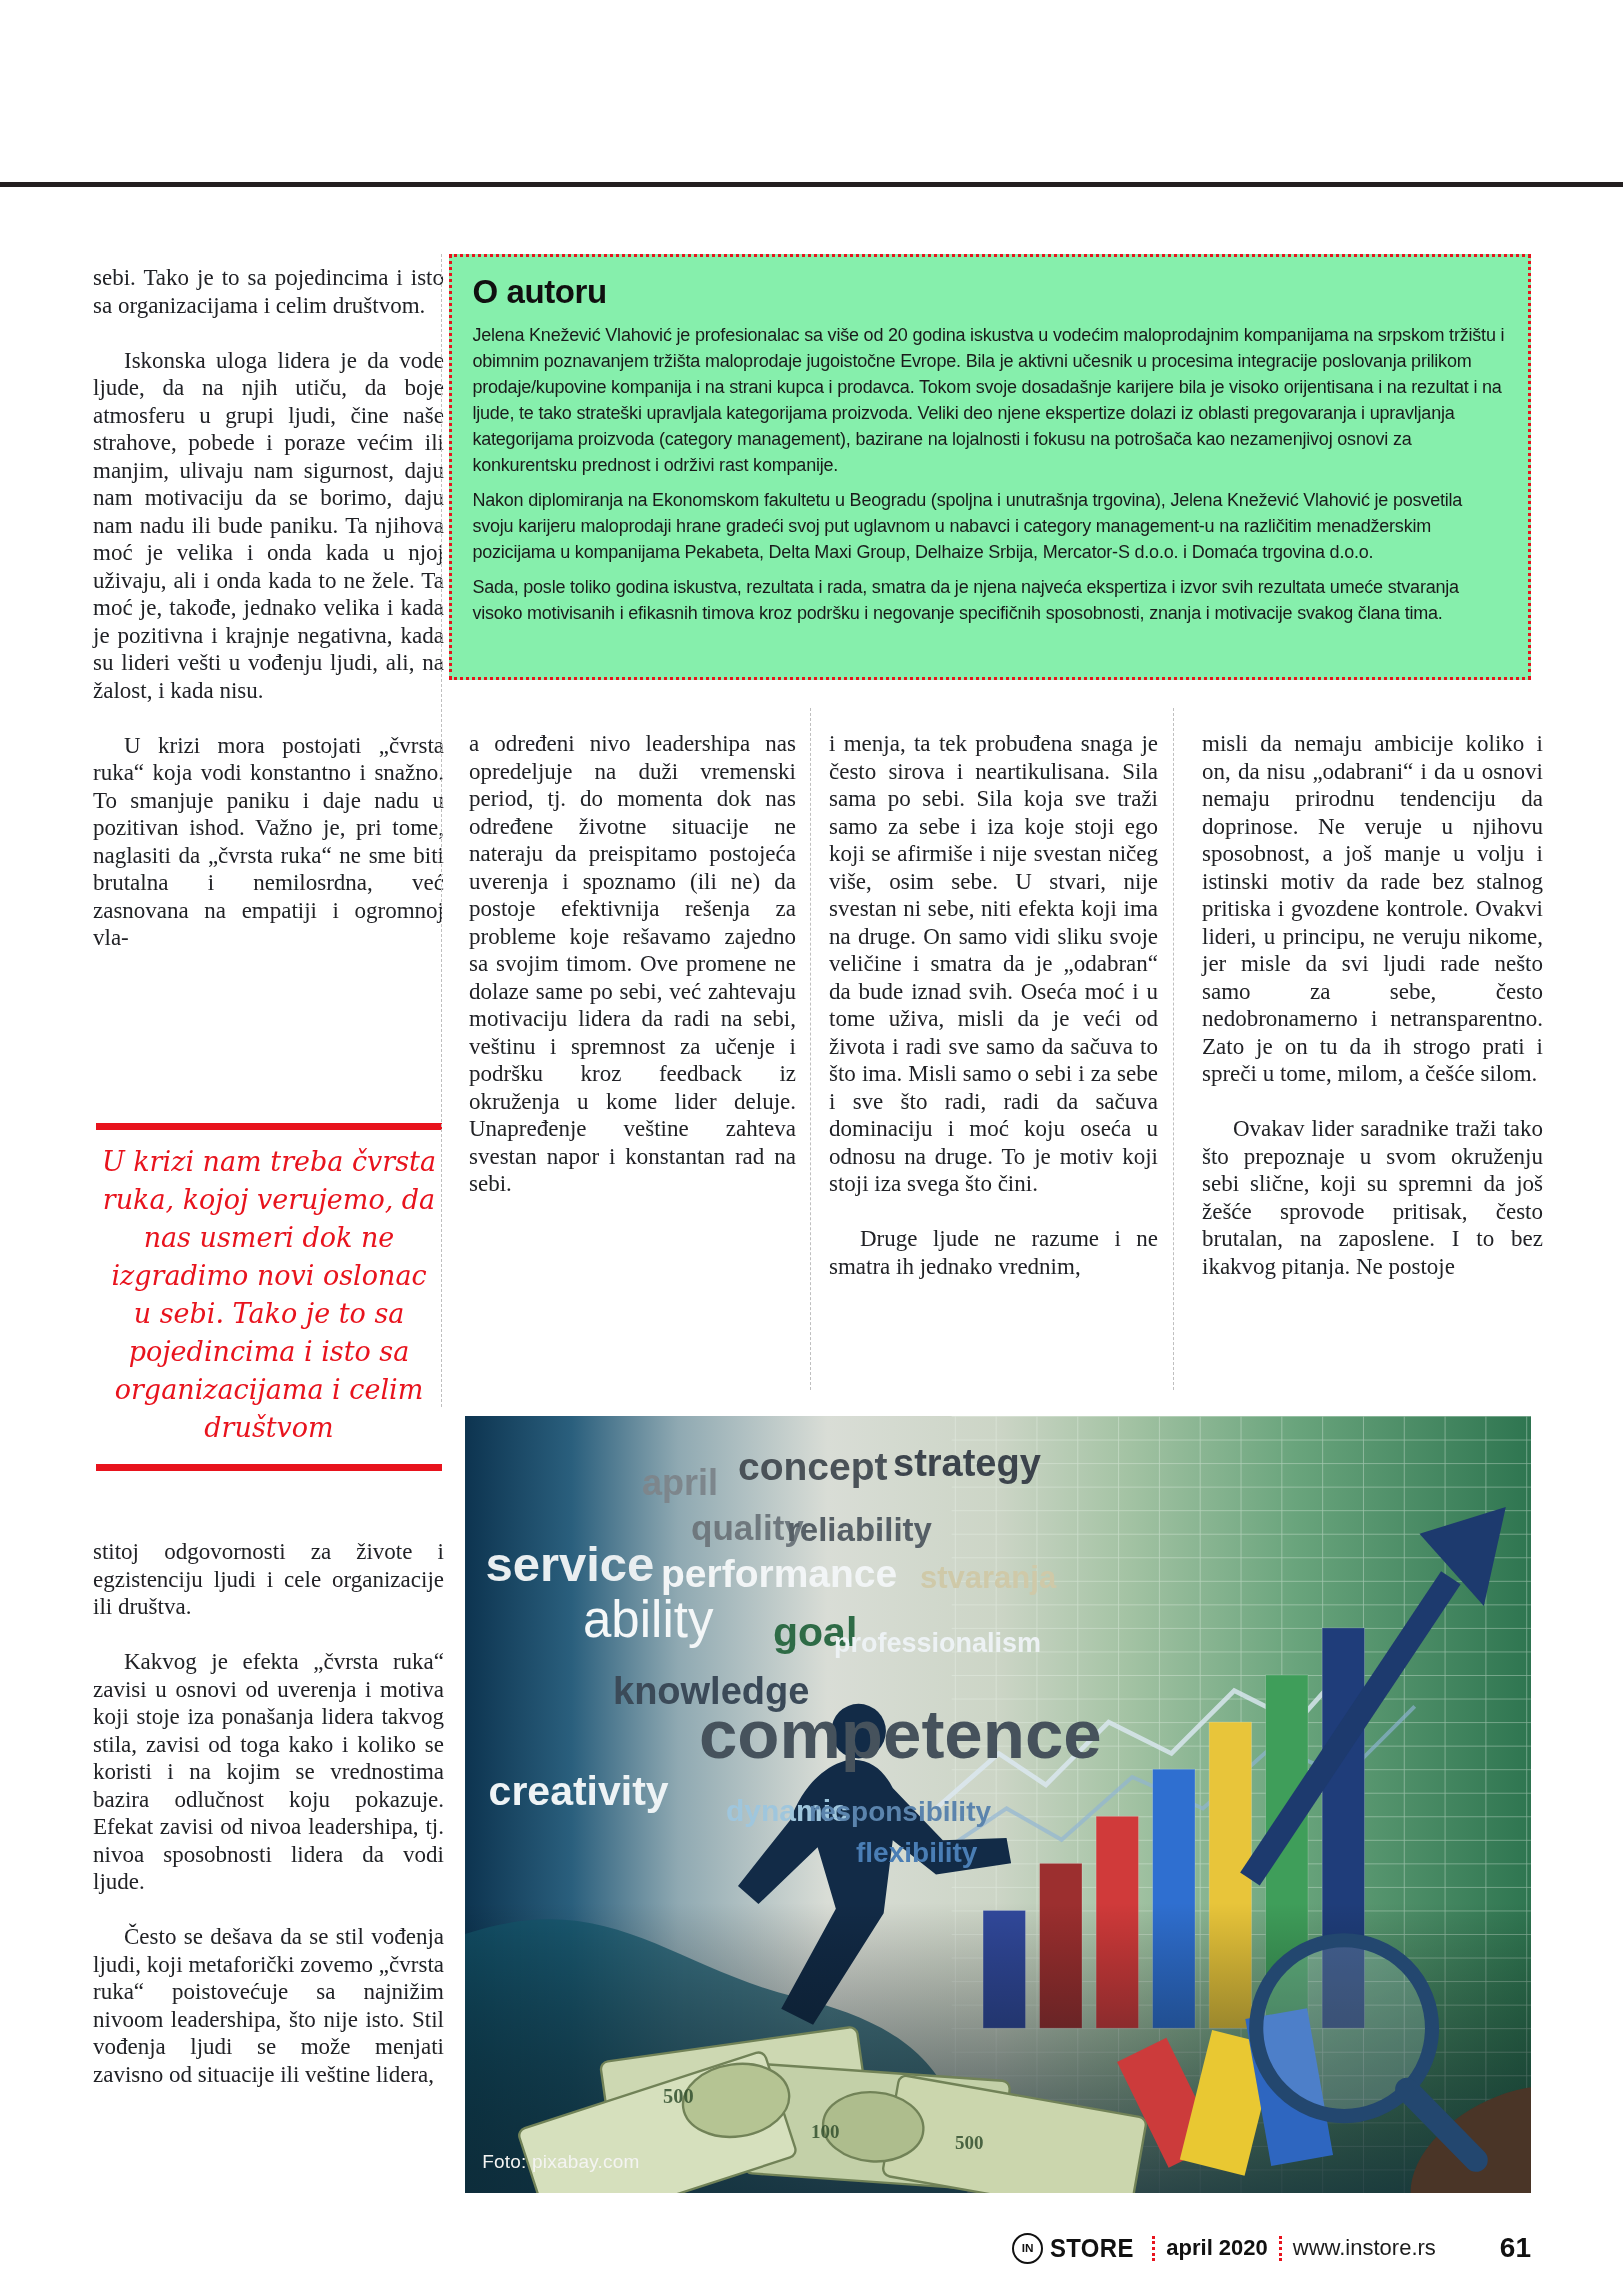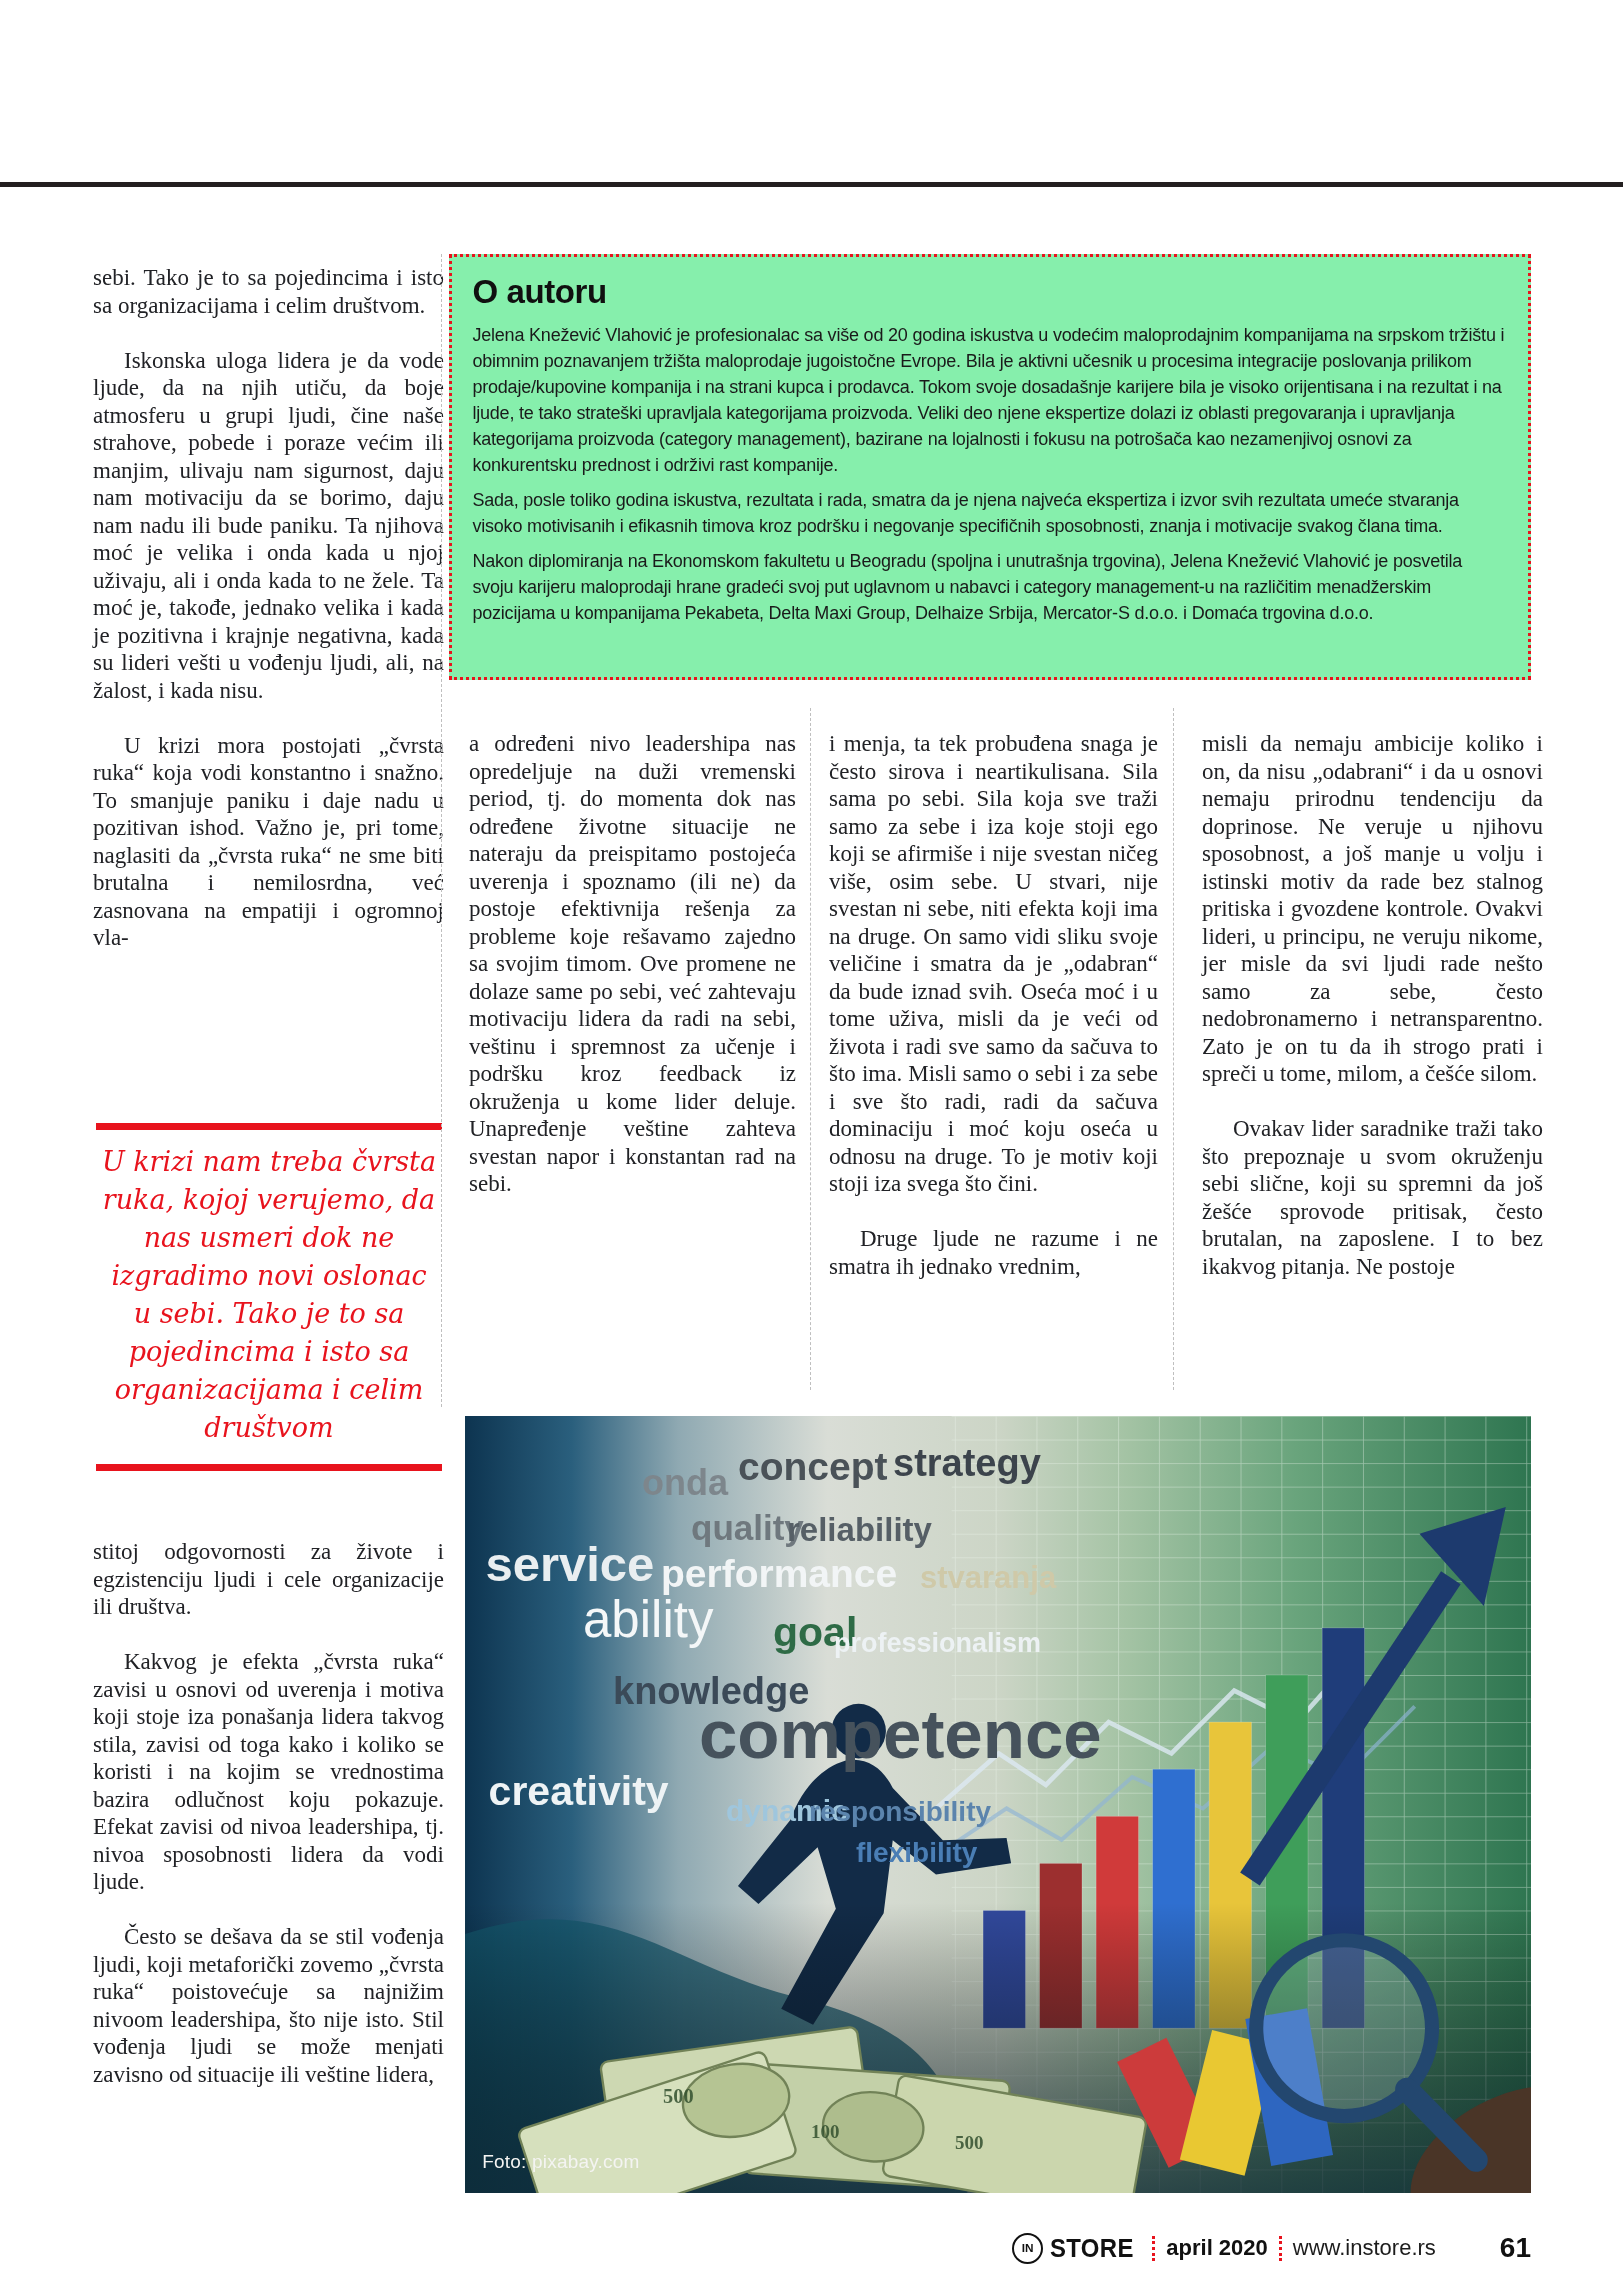--- a/index.html
+++ b/index.html
@@ -72,22 +72,22 @@
 
   <div class="serif-col" style="left:93px;top:1538px;width:351px;">
     <p>stitoj odgovornosti za živote i egzistenciju ljudi i cele organizacije ili društva.</p>
     <p class="indent">Kakvog je efekta „čvrsta ruka“ zavisi u osnovi od uverenja i motiva koji stoje iza ponašanja lidera takvog stila, zavisi od toga kako i koliko se koristi i na kojim se vrednostima bazira odlučnost koju pokazuje. Efekat zavisi od nivoa leadershipa, tj. nivoa sposobnosti lidera da vodi ljude.</p>
     <p class="indent">Često se dešava da se stil vođenja ljudi, koji metaforički zovemo „čvrsta ruka“ poistovećuje sa najnižim nivoom leadershipa, što nije isto. Stil vođenja ljudi se može menjati zavisno od situacije ili veštine lidera,</p>
   </div>
 
   <div class="about">
     <h2>O autoru</h2>
     <p>Jelena Knežević Vlahović je profesionalac sa više od 20 godina iskustva u vodećim maloprodajnim kompanijama na srpskom tržištu i obimnim poznavanjem tržišta maloprodaje jugoistočne Evrope. Bila je aktivni učesnik u procesima integracije poslovanja prilikom prodaje/kupovine kompanija i na strani kupca i prodavca. Tokom svoje dosadašnje karijere bila je visoko orijentisana i na rezultat i na ljude, te tako strateški upravljala kategorijama proizvoda. Veliki deo njene ekspertize dolazi iz oblasti pregovaranja i upravljanja kategorijama proizvoda (category management), bazirane na lojalnosti i fokusu na potrošača kao nezamenjivoj osnovi za konkurentsku prednost i održivi rast kompanije.</p>
+    <p>Nakon diplomiranja na Ekonomskom fakultetu u Beogradu (spoljna i unutrašnja trgovina), Jelena Knežević Vlahović je posvetila svoju karijeru maloprodaji hrane gradeći svoj put uglavnom u nabavci i category management-u na različitim menadžerskim pozicijama u kompanijama Pekabeta, Delta Maxi Group, Delhaize Srbija, Mercator-S d.o.o. i Domaća trgovina d.o.o.</p>
     <p>Sada, posle toliko godina iskustva, rezultata i rada, smatra da je njena najveća ekspertiza i izvor svih rezultata umeće stvaranja visoko motivisanih i efikasnih timova kroz podršku i negovanje specifičnih sposobnosti, znanja i motivacije svakog člana tima.</p>
-    <p>Nakon diplomiranja na Ekonomskom fakultetu u Beogradu (spoljna i unutrašnja trgovina), Jelena Knežević Vlahović je posvetila svoju karijeru maloprodaji hrane gradeći svoj put uglavnom u nabavci i category management-u na različitim menadžerskim pozicijama u kompanijama Pekabeta, Delta Maxi Group, Delhaize Srbija, Mercator-S d.o.o. i Domaća trgovina d.o.o.</p>
   </div>
 
   <div class="sep sep1"></div>
   <div class="sep sep2"></div>
   <div class="sep sep3"></div>
 
   <div class="serif-col" style="left:469px;top:730px;width:327px;">
     <p>a određeni nivo leadershipa nas opredeljuje na duži vremenski period, tj. do momenta dok nas određene životne situacije ne nateraju da preispitamo postojeća uverenja i spoznamo (ili ne) da postoje efektivnija rešenja za probleme koje rešavamo zajedno sa svojim timom. Ove promene ne dolaze same po sebi, već zahtevaju motivaciju lidera da radi na sebi, veštinu i spremnost za učenje i podršku kroz feedback iz okruženja u kome lider deluje. Unapređenje veštine zahteva svestan napor i konstantan rad na sebi.</p>
   </div>
   <div class="serif-col" style="left:829px;top:730px;width:329px;">
@@ -156,21 +156,21 @@
         <rect x="930" y="790" width="85" height="170" fill="#e9c832" transform="rotate(14 972 875)"></rect>
         <rect x="1010" y="760" width="80" height="190" fill="#2e66c0" transform="rotate(-10 1050 855)"></rect>
       </g>
       <ellipse cx="1330" cy="950" rx="135" ry="82" fill="#4a3527" transform="rotate(-28 1330 950)"></ellipse>
       <g>
         <circle cx="1120" cy="780" r="112" fill="#cfe4f2" fill-opacity="0.2" stroke="#23476f" stroke-width="18"></circle>
         <line x1="1200" y1="858" x2="1288" y2="948" stroke="#23476f" stroke-width="30" stroke-linecap="round"></line>
       </g>
     </svg>
     <div style="position:absolute;inset:0;">
-        <span class="word" style="left: 177px; top: 49px; font-size: 36px; color: rgb(125, 134, 140); font-weight: 600;">onda</span>
+        <span class="word" style="left: 177px; top: 49px; font-size: 36px; color: rgb(125, 134, 140); font-weight: 600;">april</span>
         <span class="word" style="left: 273px; top: 31px; font-size: 39px; color: rgb(74, 82, 88); font-weight: 700;">concept</span>
         <span class="word" style="left: 428px; top: 28px; font-size: 38px; color: rgb(60, 68, 76); font-weight: 700;">strategy</span>
         <span class="word" style="left: 226px; top: 94px; font-size: 35px; color: rgb(111, 120, 126); font-weight: 600;">quality</span>
         <span class="word" style="left: 322px; top: 97px; font-size: 33px; color: rgb(86, 95, 102); font-weight: 600;">reliability</span>
         <span class="word" style="left: 20.4px; top: 124px; font-size: 49px; color: rgb(233, 238, 240); font-weight: 600;">service</span>
         <span class="word" style="left: 196px; top: 138px; font-size: 39px; color: rgb(242, 245, 246); font-weight: 600;">performance</span>
         <span class="word" style="left: 455px; top: 146px; font-size: 31px; color: rgb(207, 201, 168); font-weight: 600;">stvaranja</span>
         <span class="word" style="left: 118px; top: 178px; font-size: 51px; color: rgb(244, 247, 248); font-weight: 400;">ability</span>
         <span class="word" style="left: 308px; top: 196px; font-size: 41px; color: rgb(46, 107, 70); font-weight: 700;">goal</span>
         <span class="word" style="left: 369px; top: 214px; font-size: 27px; color: rgb(237, 242, 244); font-weight: 600;">professionalism</span>

